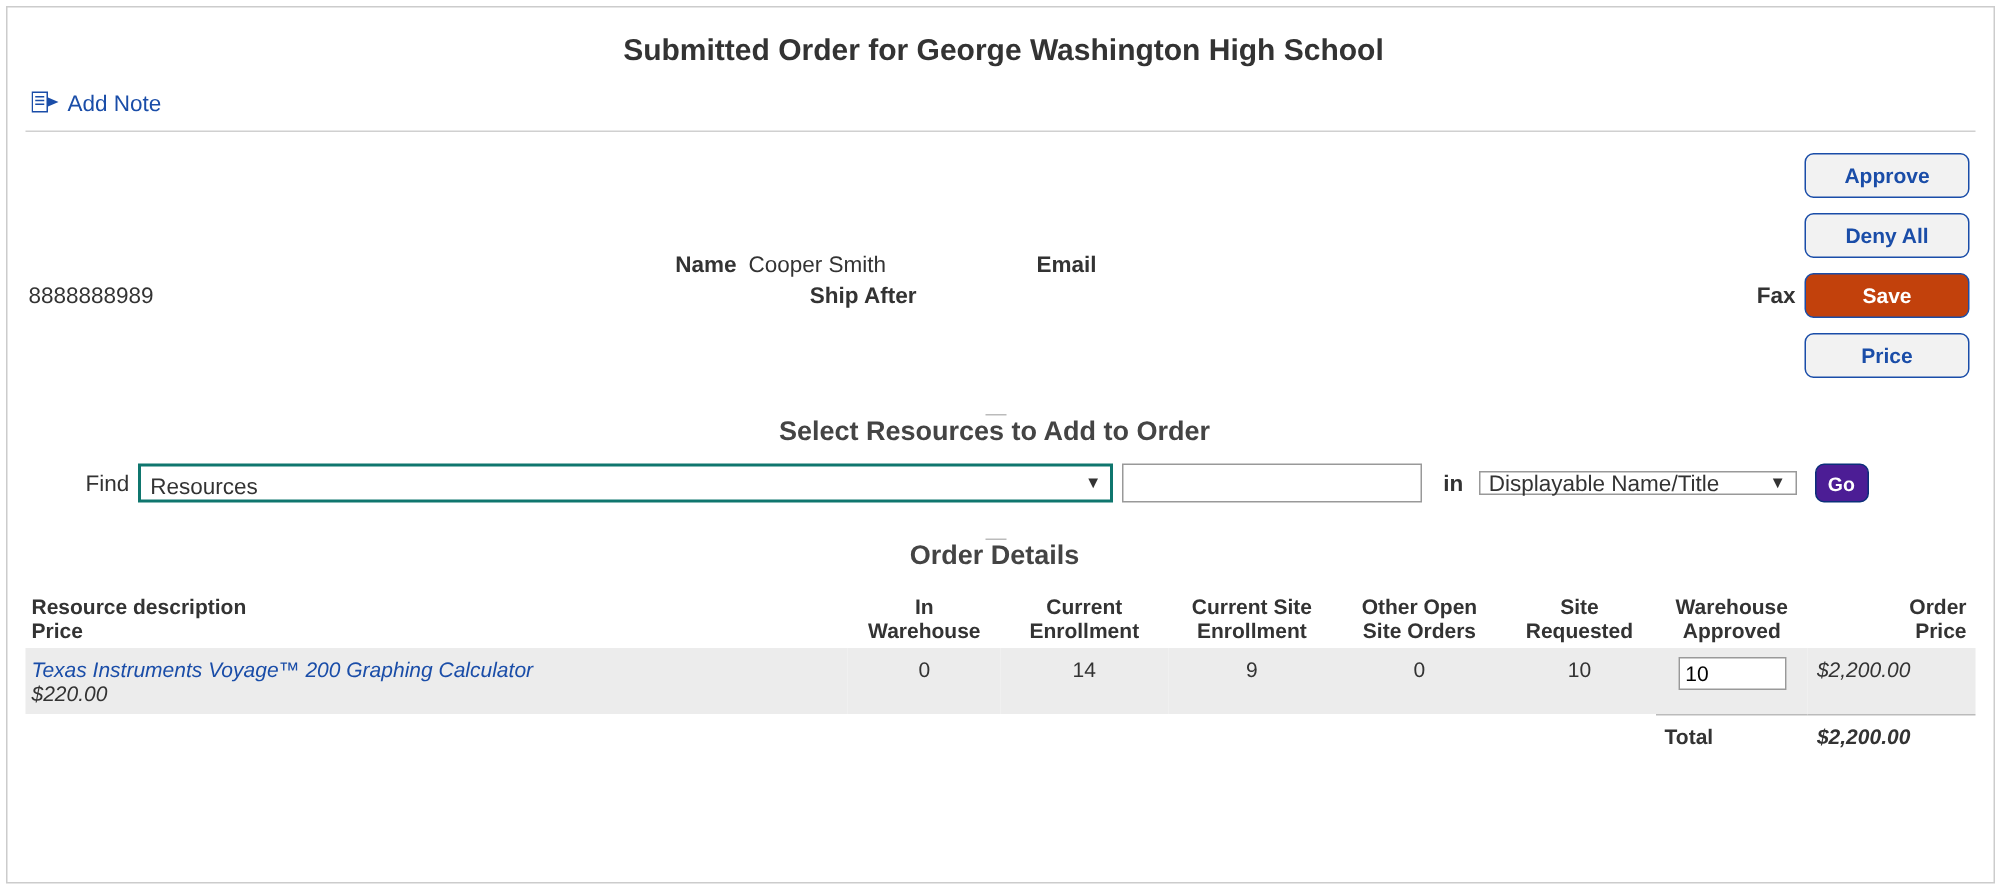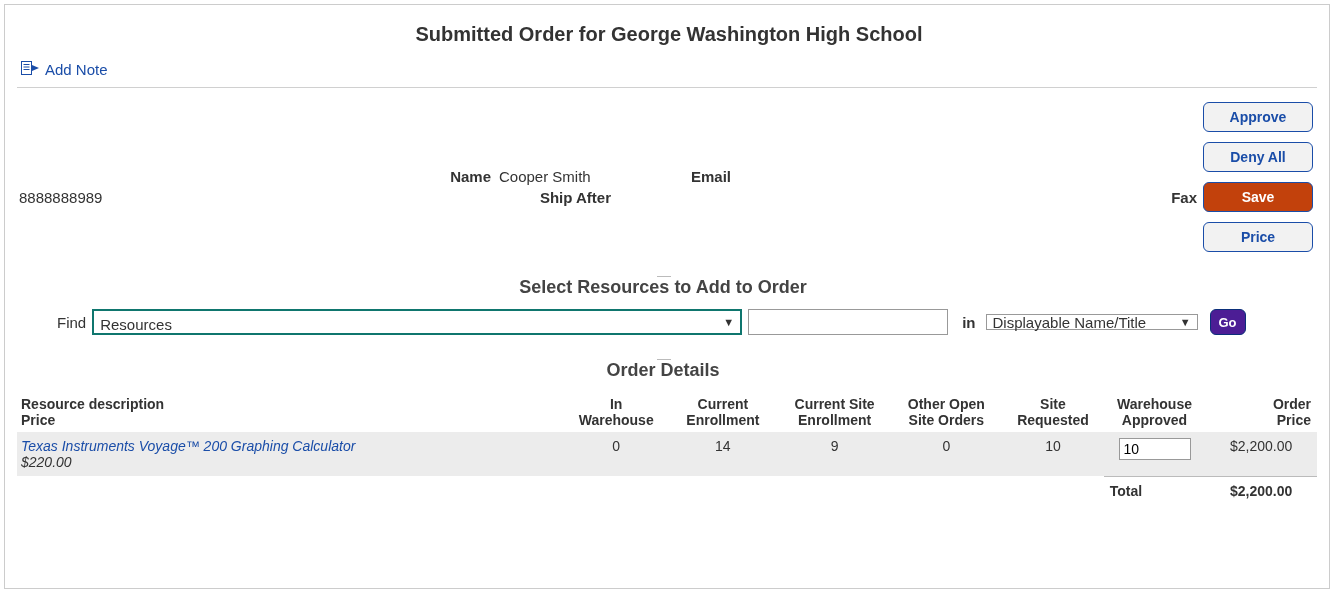--- a/index.html
+++ b/index.html
@@ -191,21 +191,21 @@
   }
   .order-table th:first-child { text-align: left; padding-left: 4px; }
   .order-table th:last-child { text-align: right; padding-right: 6px; }
   .order-table tbody tr.data-row { background: #ececec; }
   .order-table td {
     padding: 6px 6px;
     vertical-align: top;
     text-align: center;
   }
   .order-table td:first-child { text-align: left; padding-left: 4px; font-style: italic; }
-  .order-table td:last-child { text-align: center; padding-right: 6px; }
+  .order-table td:last-child { text-align: left; padding-right: 6px; font-style: italic; }
   .resource-link { color: #1a4da8; cursor: pointer; }
   .wh-input {
     width: 72px;
     height: 22px;
     border: 1px solid #999;
     padding: 0 4px;
     font-size: 14px;
     text-align: left;
   }
   .total-row td { font-weight: bold; }

